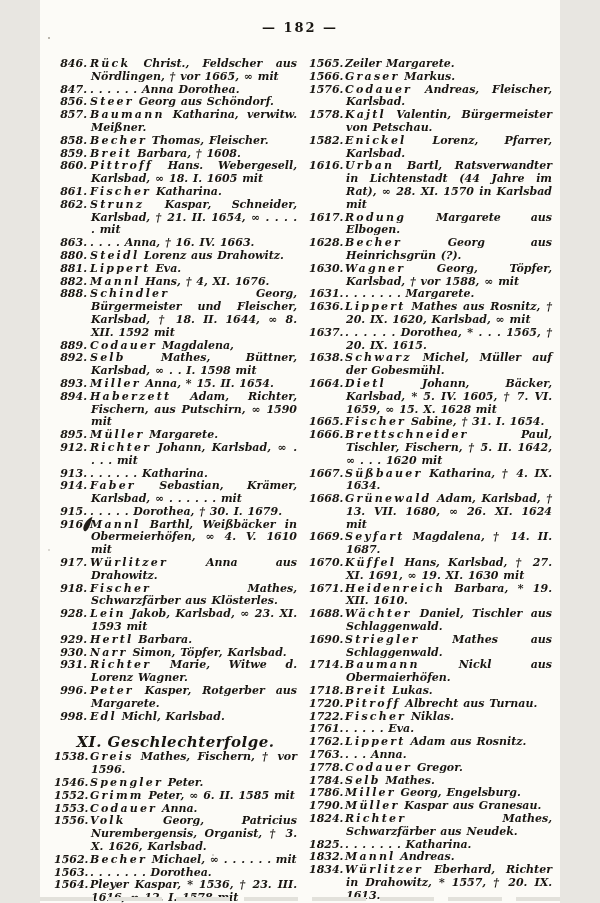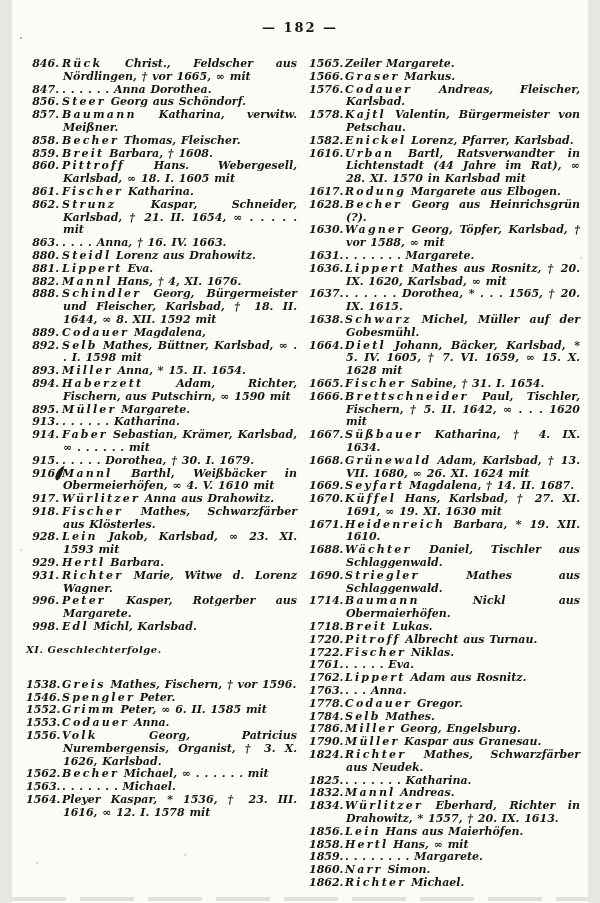--- a/index.html
+++ b/index.html
@@ -1,18 +1,18 @@
 <!DOCTYPE html>
 <html><head>
 <meta charset="utf-8">
 <style>
   html,body{margin:0;padding:0;background:#e8e6e1;}
   .page{
     position:relative;
-    width:576px;height:903px;
+    width:520px;height:903px;
     margin:0 auto;
     background:#fcfbf7;
     color:#181511;
     font-family:"DejaVu Serif","Liberation Serif",serif;
     overflow:hidden;
   }
   .page-header{
     text-align:center;
     padding-top:20px;
     font-size:13px;
@@ -39,24 +39,24 @@
   .num{
     display:inline-block;
     width:33px;
     text-align:right;
     margin-right:3px;
     text-indent:0;
     white-space:pre;
   }
   .sperr{letter-spacing:2.2px;}
   .section-heading{
-    font-size:10px;
+    font-size:15px;
     font-weight:bold;
-    text-align:left;
-    margin:10px 0 24px 0;
+    text-align:center;
+    margin:10px 0 0 0;
     letter-spacing:0.5px;
   }
   .ink-blot{
     position:absolute;
     left:27px;top:-3px;
     width:13px;height:17px;
     pointer-events:none;
   }
   .speck{position:absolute;border-radius:50%;background:#a49f95;}
   .bottom-edge{
@@ -91,43 +91,45 @@
           <div class="entry"><span class="num">863.</span><span><span>. . . . Anna, † 16. IV. 1663.</span></span></div>
           <div class="entry"><span class="num">880.</span><span><span class="sperr">Steidl</span><span> Lorenz aus Drahowitz.</span></span></div>
           <div class="entry"><span class="num">881.</span><span><span class="sperr">Lippert</span><span> Eva.</span></span></div>
           <div class="entry"><span class="num">882.</span><span><span class="sperr">Mannl</span><span> Hans, † 4, XI. 1676.</span></span></div>
           <div class="entry"><span class="num">888.</span><span><span class="sperr">Schindler</span><span> Georg, Bürgermeister und Fleischer, Karlsbad, † 18. II. 1644, ∞ 8. XII. 1592 mit</span></span></div>
           <div class="entry"><span class="num">889.</span><span><span class="sperr">Codauer</span><span> Magdalena,</span></span></div>
           <div class="entry"><span class="num">892.</span><span><span class="sperr">Selb</span><span> Mathes, Büttner, Karlsbad, ∞ . . I. 1598 mit</span></span></div>
           <div class="entry"><span class="num">893.</span><span><span class="sperr">Miller</span><span> Anna, * 15. II. 1654.</span></span></div>
           <div class="entry"><span class="num">894.</span><span><span class="sperr">Haberzett</span><span> Adam, Richter, Fischern, aus Putschirn, ∞ 1590 mit</span></span></div>
           <div class="entry"><span class="num">895.</span><span><span class="sperr">Müller</span><span> Margarete.</span></span></div>
+          <div class="entry"><span class="num">912.</span><span><span class="sperr">Richter</span><span> Johann, Karlsbad, ∞ . . . . mit</span></span></div>
           <div class="entry"><span class="num">913.</span><span><span>. . . . . . Katharina.</span></span></div>
           <div class="entry"><span class="num">914.</span><span><span class="sperr">Faber</span><span> Sebastian, Krämer, Karlsbad, ∞ . . . . . . mit</span></span></div>
           <div class="entry"><span class="num">915.</span><span><span>. . . . . Dorothea, † 30. I. 1679.</span></span></div>
           <div class="entry"><svg class="ink-blot" viewBox="0 0 13 17">
               <path d="M11.5 0.8 C7 2.8 3.4 6.5 2.4 11.5 C2 13.8 3.2 16.2 5.1 15 C7.8 13.2 9.6 7.6 11.5 0.8 Z" fill="#221e19"></path>
             </svg><span class="num">916.</span><span><span class="sperr">Mannl</span><span> Barthl, Weißbäcker in Obermeierhöfen, ∞ 4. V. 1610 mit</span></span></div>
           <div class="entry"><span class="num">917.</span><span><span class="sperr">Würlitzer</span><span> Anna aus Drahowitz.</span></span></div>
           <div class="entry"><span class="num">918.</span><span><span class="sperr">Fischer</span><span> Mathes, Schwarzfärber aus Klösterles.</span></span></div>
           <div class="entry"><span class="num">928.</span><span><span class="sperr">Lein</span><span> Jakob, Karlsbad, ∞ 23. XI. 1593 mit</span></span></div>
           <div class="entry"><span class="num">929.</span><span><span class="sperr">Hertl</span><span> Barbara.</span></span></div>
+          <div class="entry"><span class="num">930.</span><span><span class="sperr">Narr</span><span> Simon, Töpfer, Karlsbad.</span></span></div>
           <div class="entry"><span class="num">931.</span><span><span class="sperr">Richter</span><span> Marie, Witwe d. Lorenz Wagner.</span></span></div>
           <div class="entry"><span class="num">996.</span><span><span class="sperr">Peter</span><span> Kasper, Rotgerber aus Margarete.</span></span></div>
           <div class="entry"><span class="num">998.</span><span><span class="sperr">Edl</span><span> Michl, Karlsbad.</span></span></div>
         </div>
       <div class="section-heading">XI. Geschlechterfolge.</div>
       <div id="left-bottom">
           <div class="entry"><span class="num">1538.</span><span><span class="sperr">Greis</span><span> Mathes, Fischern, † vor 1596.</span></span></div>
           <div class="entry"><span class="num">1546.</span><span><span class="sperr">Spengler</span><span> Peter.</span></span></div>
           <div class="entry"><span class="num">1552.</span><span><span class="sperr">Grimm</span><span> Peter, ∞ 6. II. 1585 mit</span></span></div>
           <div class="entry"><span class="num">1553.</span><span><span class="sperr">Codauer</span><span> Anna.</span></span></div>
           <div class="entry"><span class="num">1556.</span><span><span class="sperr">Volk</span><span> Georg, Patricius Nurembergensis, Organist, † 3. X. 1626, Karlsbad.</span></span></div>
           <div class="entry"><span class="num">1562.</span><span><span class="sperr">Becher</span><span> Michael, ∞ . . . . . . mit</span></span></div>
-          <div class="entry"><span class="num">1563.</span><span><span>. . . . . . . Michael.</span></span></div>
+          <div class="entry"><span class="num">1563.</span><span><span>. . . . . . . Dorothea.</span></span></div>
           <div class="entry"><span class="num">1564.</span><span><span>Pleyer Kaspar, * 1536, † 23. III. 1616, ∞ 12. I. 1578 mit</span></span></div>
         </div>
     </div>
 
     <div class="col">
       <div id="right-list">
           <div class="entry"><span class="num">1565.</span><span><span>Zeiler Margarete.</span></span></div>
           <div class="entry"><span class="num">1566.</span><span><span class="sperr">Graser</span><span> Markus.</span></span></div>
           <div class="entry"><span class="num">1576.</span><span><span class="sperr">Codauer</span><span> Andreas, Fleischer, Karlsbad.</span></span></div>
           <div class="entry"><span class="num">1578.</span><span><span class="sperr">Kajtl</span><span> Valentin, Bürgermeister von Petschau.</span></span></div>

